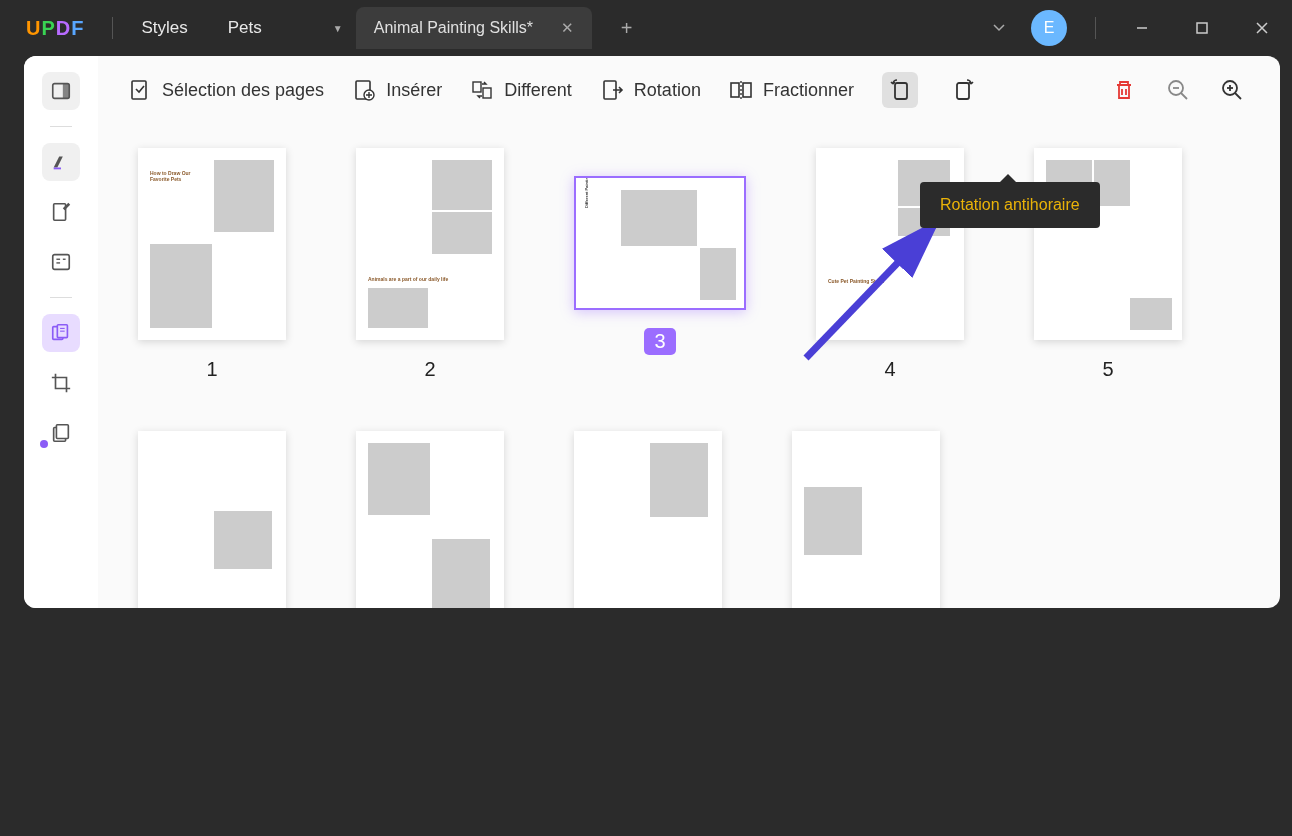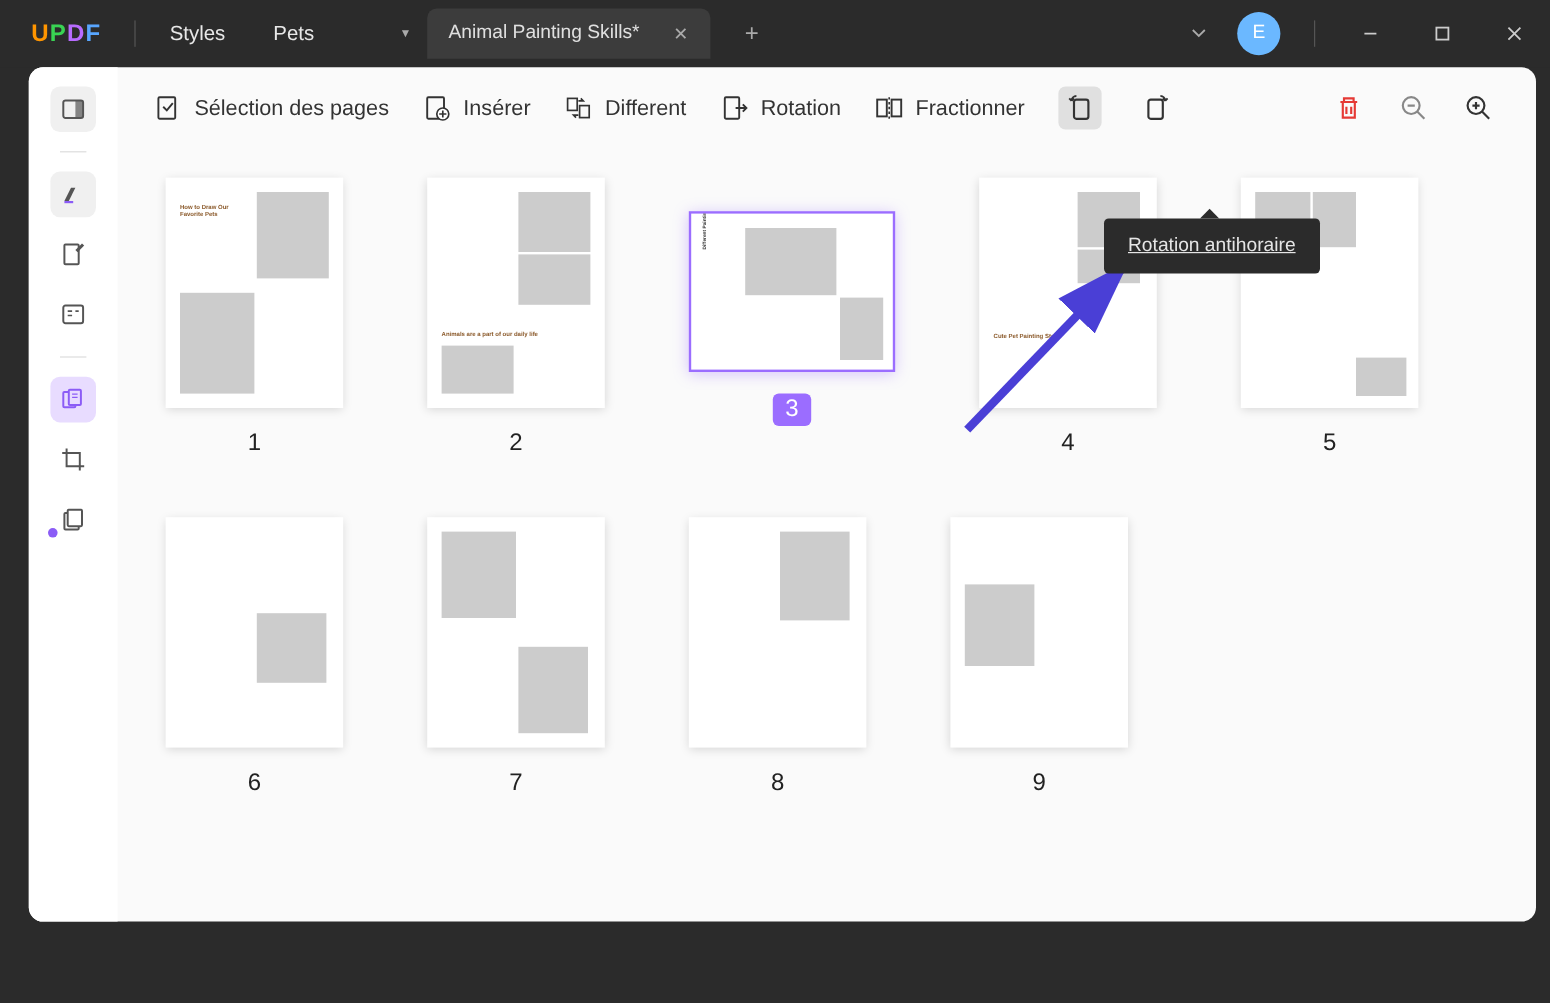--- a/index.html
+++ b/index.html
@@ -18,21 +18,21 @@
 .tab-dropdown { width: 28px; height: 34px; display: flex; align-items: center; justify-content: center; color: #aaa; font-size: 10px; }
 .tab { height: 42px; background: #3c3c3c; border-radius: 8px 8px 0 0; display: flex; align-items: center; padding: 14px 18px; color: #e0e0e0; font-size: 16px; margin-left: 4px; }
 .tab-close { margin-left: 28px; font-size: 15px; color: #aaa; cursor: pointer; }
 .tab-new { width: 34px; height: 34px; display: flex; align-items: center; justify-content: center; color: #aaa; font-size: 20px; margin-left: 18px; cursor: pointer; }
 .titlebar-right { margin-left: auto; display: flex; align-items: center; gap: 24px; }
 .chev-down { color: #aaa; font-size: 14px; }
 .avatar { width: 36px; height: 36px; border-radius: 50%; background: #6bb8ff; color: #fff; display: flex; align-items: center; justify-content: center; font-size: 16px; font-weight: 500; }
 .winbtn { width: 36px; height: 30px; display: flex; align-items: center; justify-content: center; color: #ccc; cursor: pointer; }
 
 
-.main { position: absolute; left: 24px; top: 56px; width: 1256px; height: 712px; background: #fafafa; border-radius: 12px; display: flex; }
+.main { position: absolute; left: 24px; top: 56px; width: 1256px; height: 552px; background: #fafafa; border-radius: 12px; display: flex; }
 
 
 .sidebar { width: 74px; background: #fff; border-radius: 12px 0 0 12px; padding-top: 16px; display: flex; flex-direction: column; align-items: center; gap: 12px; }
 .sidebar-btn { width: 38px; height: 38px; display: flex; align-items: center; justify-content: center; border-radius: 8px; cursor: pointer; color: #555; }
 .sidebar-btn.active { background: #e8dcff; color: #8b5cf6; }
 .sidebar-btn.light { background: #f0f0f0; }
 .sidebar-sep { width: 22px; height: 1px; background: #ddd; margin: 4px 0; }
 .sidebar-dot { position: absolute; left: 16px; top: 384px; width: 8px; height: 8px; border-radius: 50%; background: #8b5cf6; }
 
 
@@ -40,21 +40,21 @@
 .toolbar { height: 68px; display: flex; align-items: center; padding: 0 30px; gap: 28px; color: #333; }
 .tool { display: flex; align-items: center; gap: 10px; font-size: 18px; cursor: pointer; }
 .tool svg { width: 24px; height: 24px; }
 .tool-icon-only { width: 36px; height: 36px; display: flex; align-items: center; justify-content: center; border-radius: 6px; cursor: pointer; }
 .tool-icon-only.active { background: #e0e0e0; }
 .toolbar-right { margin-left: auto; display: flex; align-items: center; gap: 18px; }
 .trash { color: #e53935; }
 .zoom-btn { color: #555; }
 
 
-.tooltip { position: absolute; left: 896px; top: 126px; background: #2b2b2b; color: #e5e5e5; padding: 14px 20px; border-radius: 4px; font-size: 16px; z-index: 10; text-decoration: underline; }
+.tooltip { position: absolute; left: 896px; top: 126px; background: #2b2b2b; color: #eab308; padding: 14px 20px; border-radius: 4px; font-size: 16px; z-index: 10; }
 .tooltip::before { content: ""; position: absolute; top: -8px; left: 80px; border-left: 8px solid transparent; border-right: 8px solid transparent; border-bottom: 8px solid #2b2b2b; }
 
 
 .arrow { position: absolute; left: 772px; top: 152px; z-index: 9; }
 
 
 .grid { flex: 1; padding: 24px 40px; overflow: auto; }
 .row { display: flex; gap: 70px; margin-bottom: 50px; }
 .thumb { display: flex; flex-direction: column; align-items: center; gap: 18px; }
 .page { width: 148px; height: 192px; background: #fff; box-shadow: 0 2px 8px rgba(0,0,0,0.15); padding: 10px; font-size: 3px; color: #666; position: relative; overflow: hidden; }

